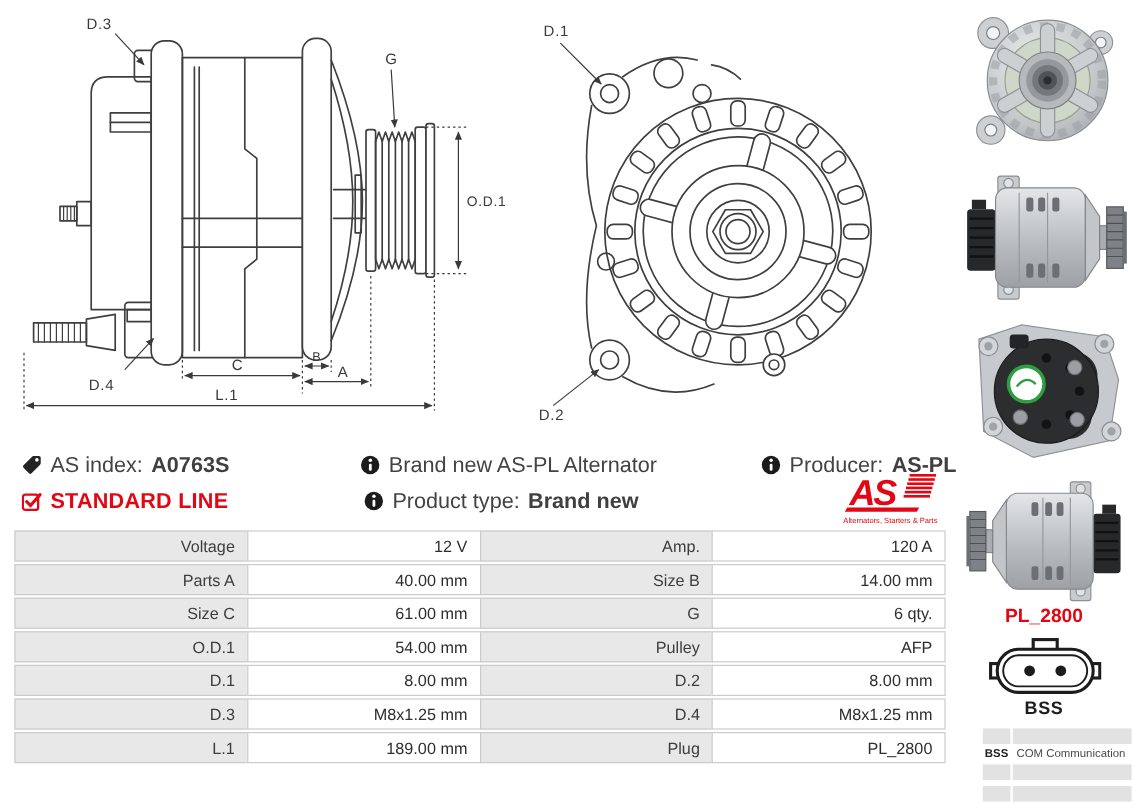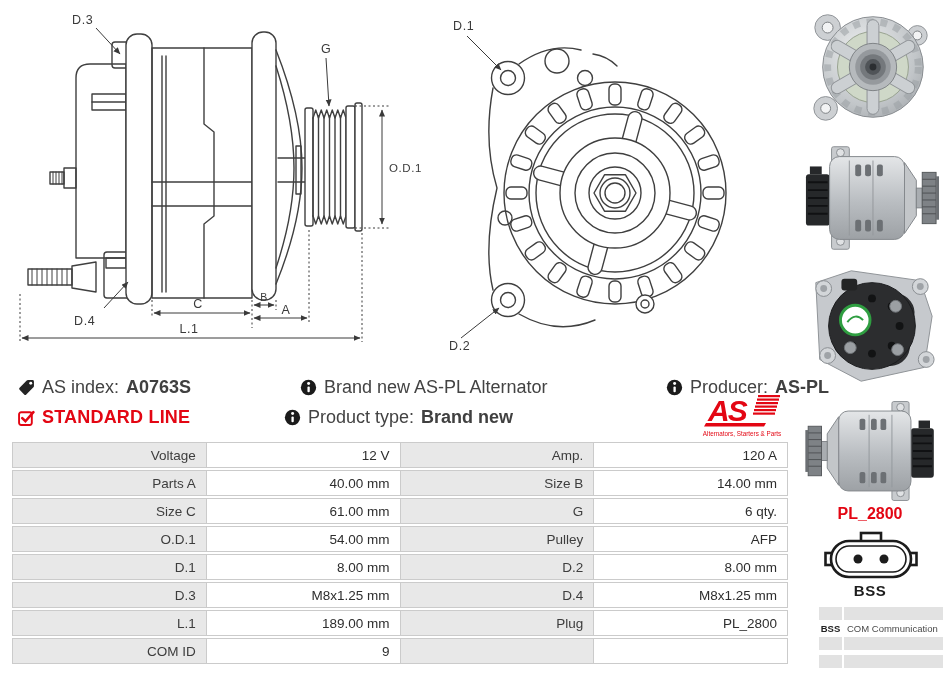--- a/index.html
+++ b/index.html
@@ -310,31 +310,31 @@
 
   <div class="info-item" style="left:300px;top:377px;text-align:center;">
     <svg class="icon16" viewBox="0 0 16 16">
       <circle cx="8" cy="8" r="7.2" fill="#1b1b1b"></circle>
       <rect x="7" y="7" width="2.2" height="5.5" rx="1" fill="#fff"></rect>
       <circle cx="8.1" cy="4.3" r="1.4" fill="#fff"></circle>
     </svg>
     <span class="lbl">Brand new AS-PL Alternator</span>
   </div>
 
-  <div class="info-item" style="left:284px;top:407px;">
+  <div class="info-item" style="left:303px;top:407px;">
     <svg class="icon16" viewBox="0 0 16 16">
       <circle cx="8" cy="8" r="7.2" fill="#1b1b1b"></circle>
       <rect x="7" y="7" width="2.2" height="5.5" rx="1" fill="#fff"></rect>
       <circle cx="8.1" cy="4.3" r="1.4" fill="#fff"></circle>
     </svg>
     <span class="lbl">Product type:</span>
     <span class="val">Brand new</span>
   </div>
 
-  <div class="info-item" style="left:666px;top:377px;">
+  <div class="info-item" style="left:634px;top:377px;">
     <svg class="icon16" viewBox="0 0 16 16">
       <circle cx="8" cy="8" r="7.2" fill="#1b1b1b"></circle>
       <rect x="7" y="7" width="2.2" height="5.5" rx="1" fill="#fff"></rect>
       <circle cx="8.1" cy="4.3" r="1.4" fill="#fff"></circle>
     </svg>
     <span class="lbl">Producer:</span>
     <span class="val">AS-PL</span>
   </div>
 
   <svg class="abs" style="left:692px;top:392px;" width="100" height="46" viewBox="0 0 100 46">
@@ -387,26 +387,20 @@
       <div class="cell value">M8x1.25 mm</div>
       <div class="cell label">D.4</div>
       <div class="cell value">M8x1.25 mm</div>
     </div>
     <div class="spec-row">
       <div class="cell label">L.1</div>
       <div class="cell value">189.00 mm</div>
       <div class="cell label">Plug</div>
       <div class="cell value">PL_2800</div>
     </div>
-    <div class="spec-row">
-      <div class="cell label">COM ID</div>
-      <div class="cell value">9</div>
-      <div class="cell label"></div>
-      <div class="cell value"></div>
-    </div>
   </div>
 
   <div class="plug-name">PL_2800</div>
 
   <svg class="abs" style="left:824px;top:530px;" width="94" height="52" viewBox="0 0 94 52">
     <g stroke="#1c1c1c" stroke-width="2.6" fill="#fff">
       <rect x="37" y="3" width="20" height="10"></rect>
       <rect x="1.5" y="23" width="7" height="12"></rect>
       <rect x="85.5" y="23" width="7" height="12"></rect>
       <rect x="7" y="11" width="80" height="36" rx="18"></rect>

